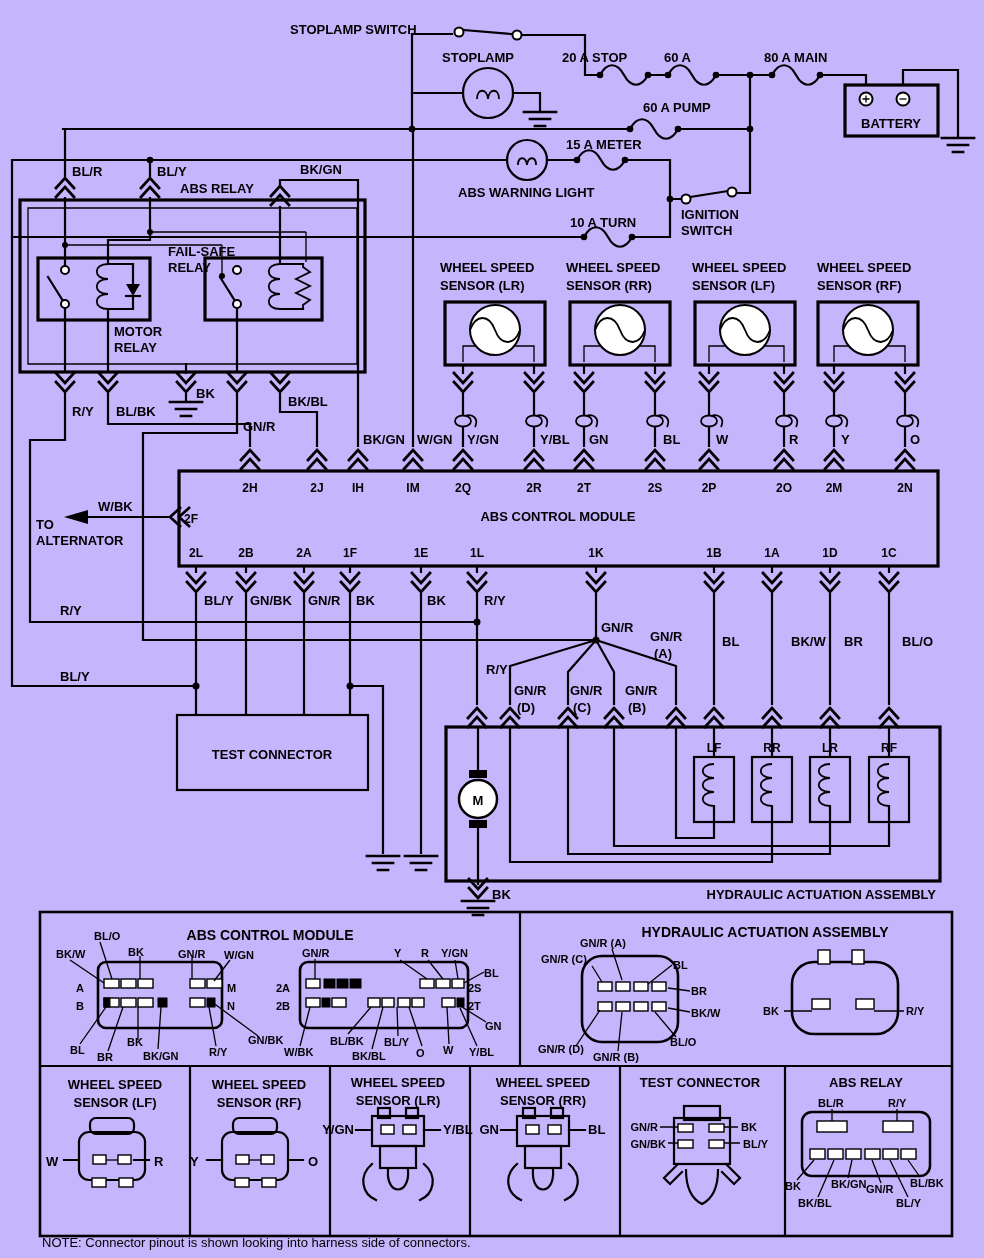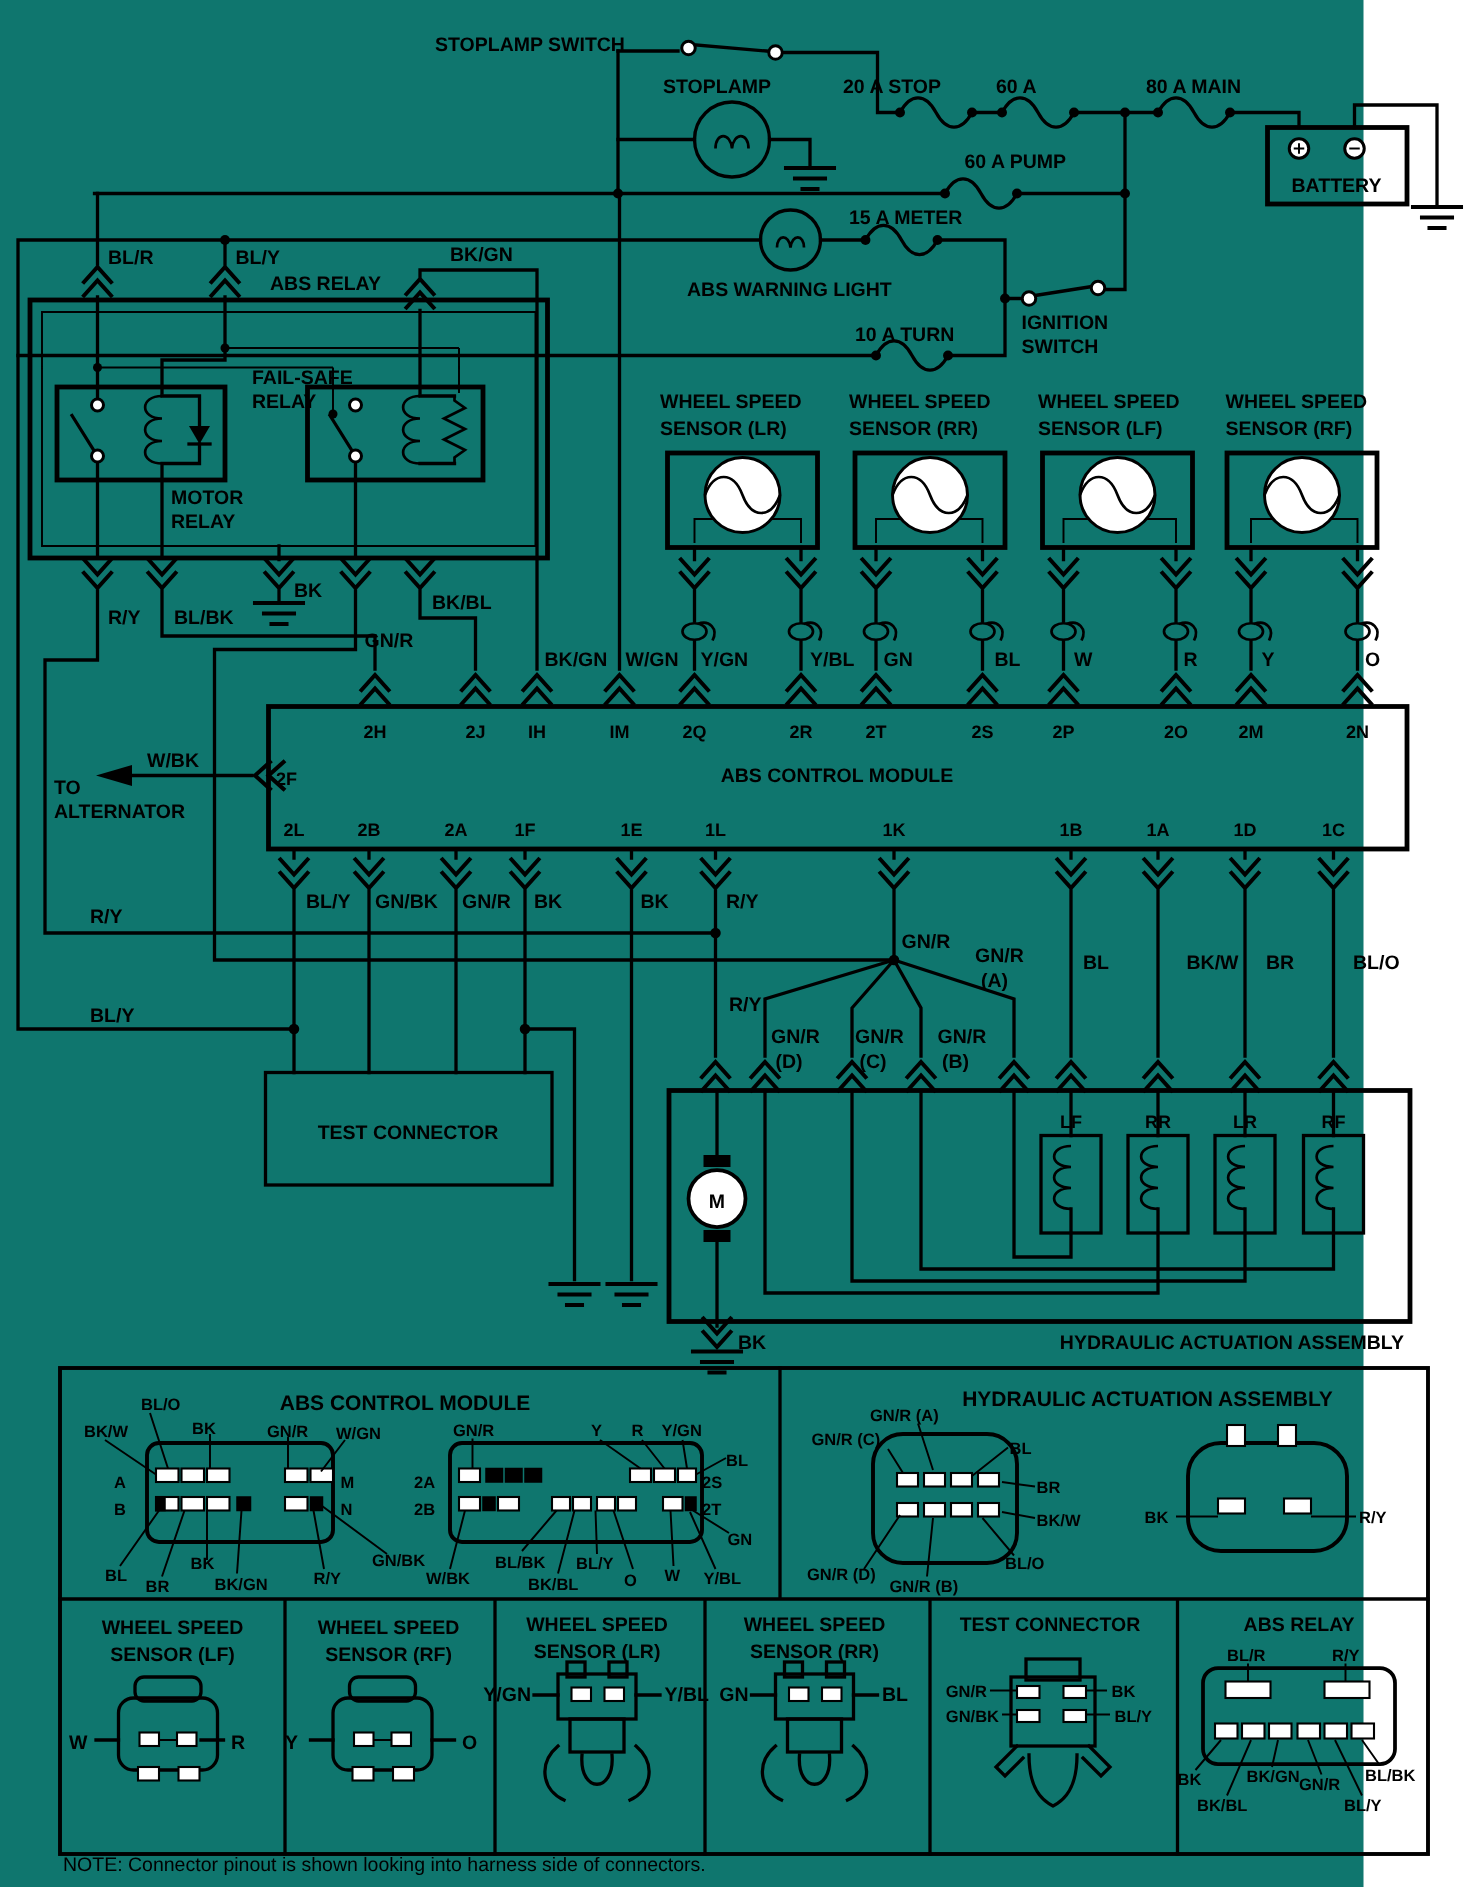--- a/index.html
+++ b/index.html
@@ -1,16 +1,16 @@
 <!DOCTYPE html>
 <html><head>
 <meta charset="utf-8">
 <style>
   html,body{margin:0;padding:0;background:#fff}
-  .page{width:909px;height:1258px;position:relative;background:#0f766e}
+  .page{width:984px;height:1258px;position:relative;background:#c4b5fd}
   svg{display:block}
   .w{fill:none;stroke:#000;stroke-width:2.2;stroke-linecap:square}
   .w3{fill:none;stroke:#000;stroke-width:3.2}
   .w1{fill:none;stroke:#000;stroke-width:1.3}
   .ch{fill:none;stroke:#000;stroke-width:2.7;stroke-linecap:square}
   .sym{fill:none;stroke:#000;stroke-width:1.8}
   .d{fill:#000;stroke:none}
   .pw{fill:#fff;stroke:#000;stroke-width:1.4}
   .pb{fill:#000;stroke:#000;stroke-width:1}
   .oc{fill:#fff;stroke:#000;stroke-width:2}

